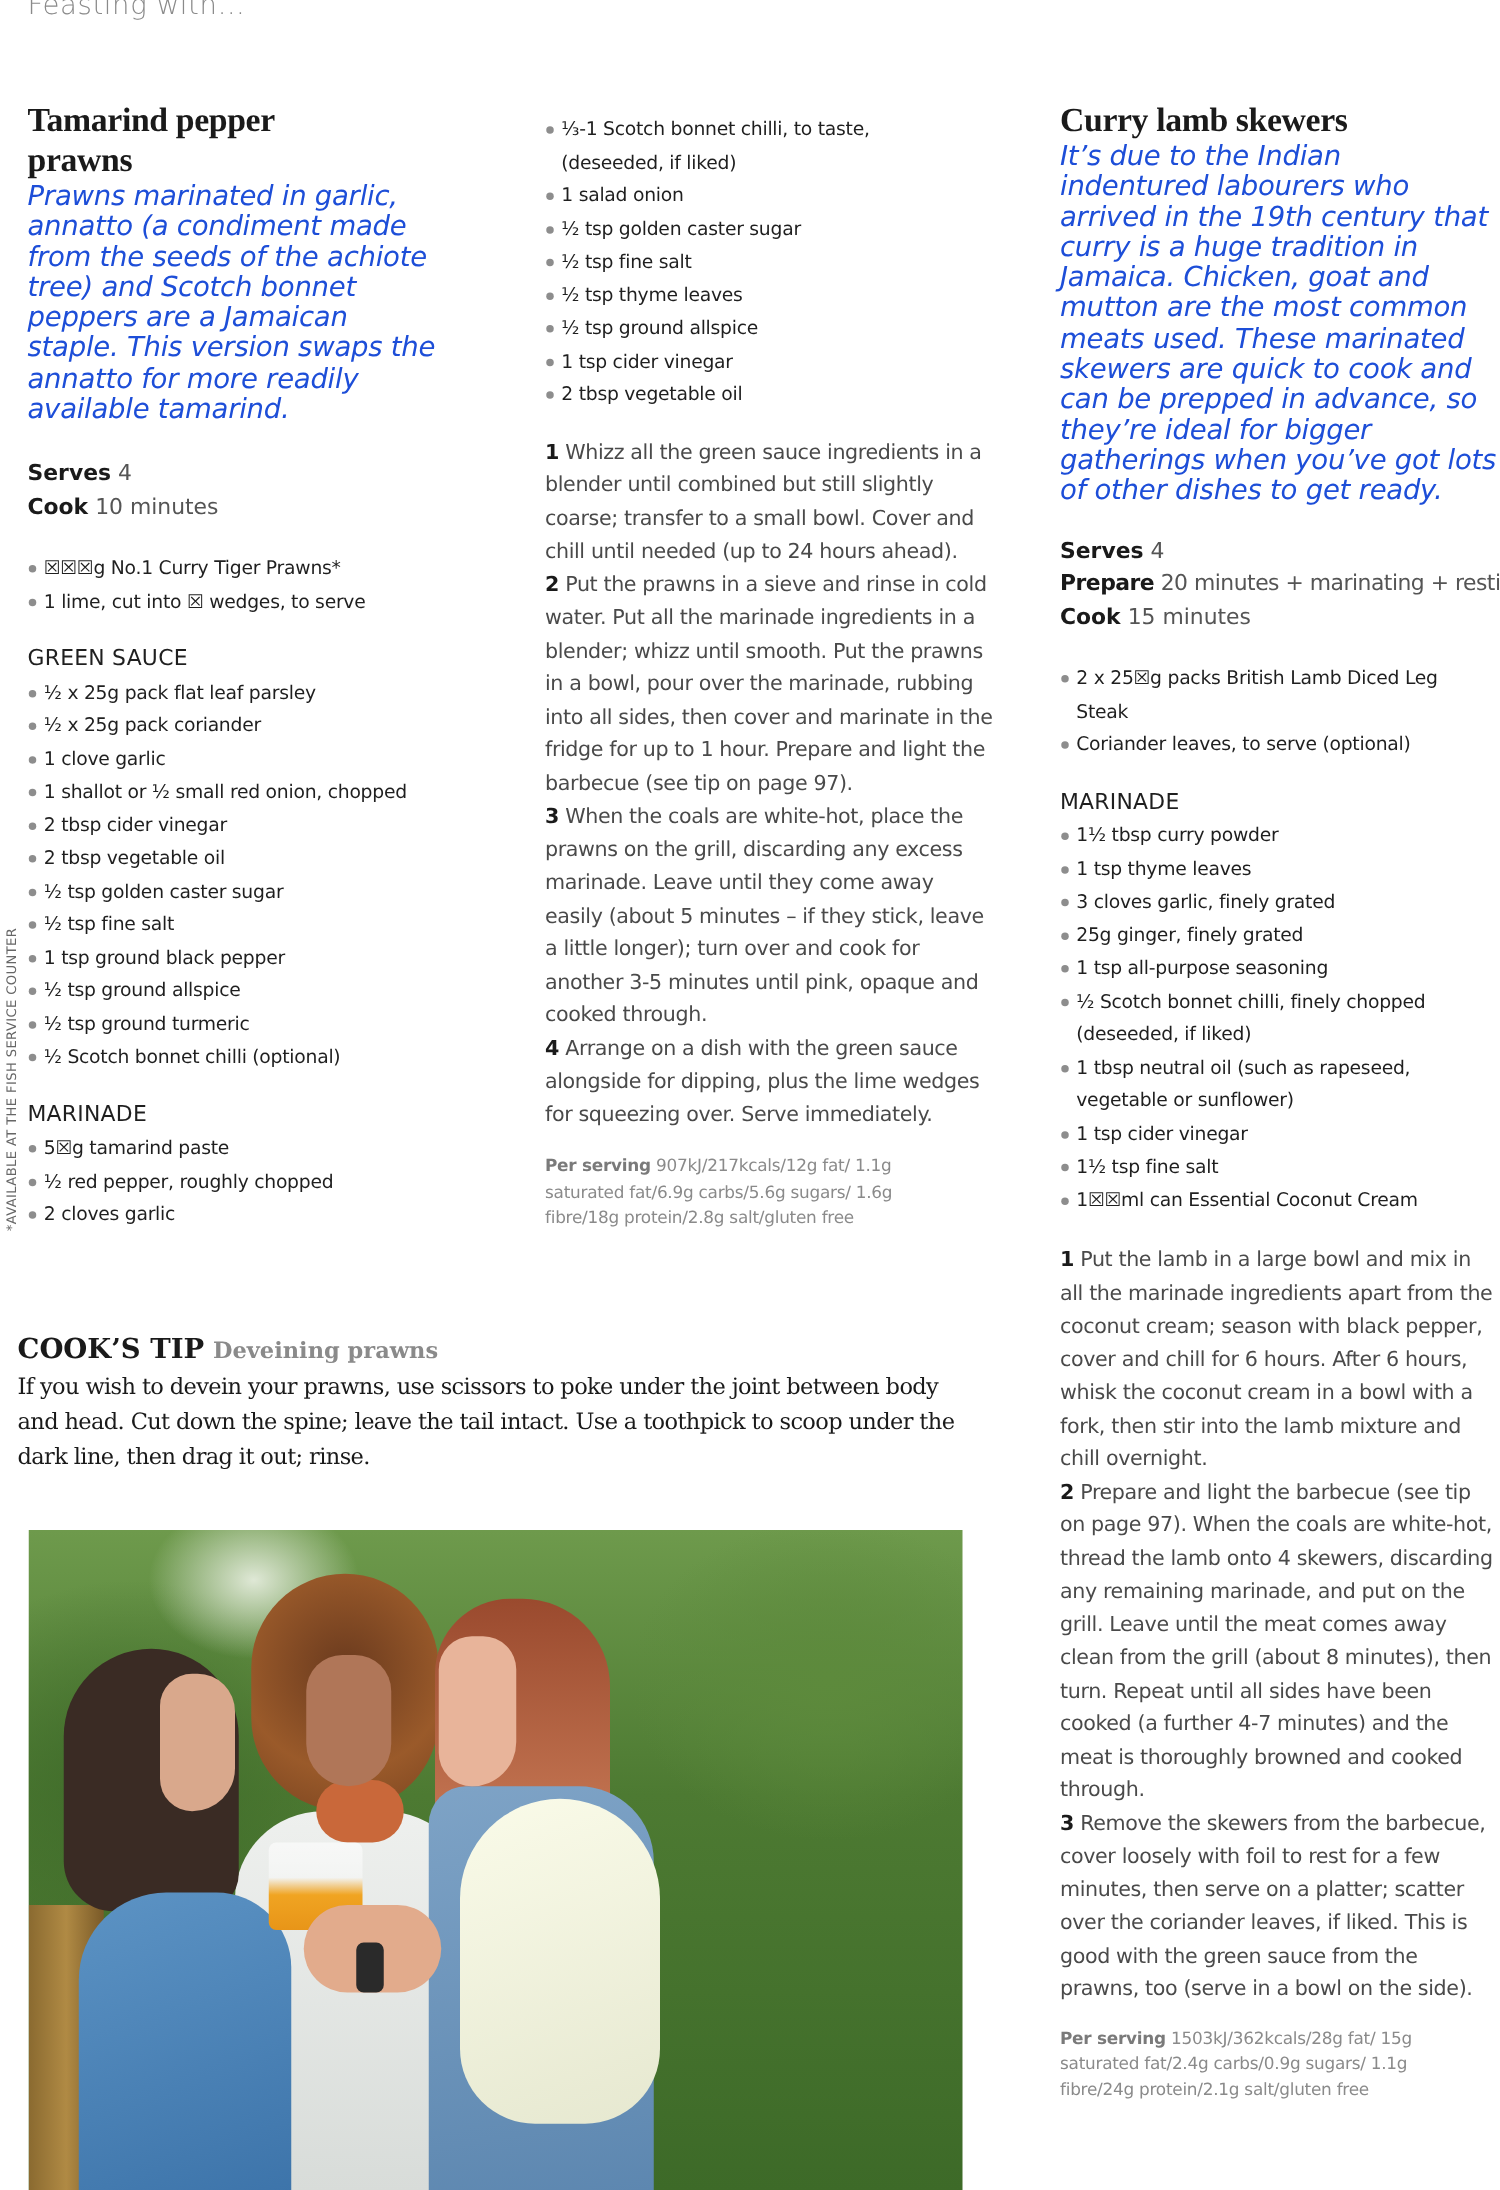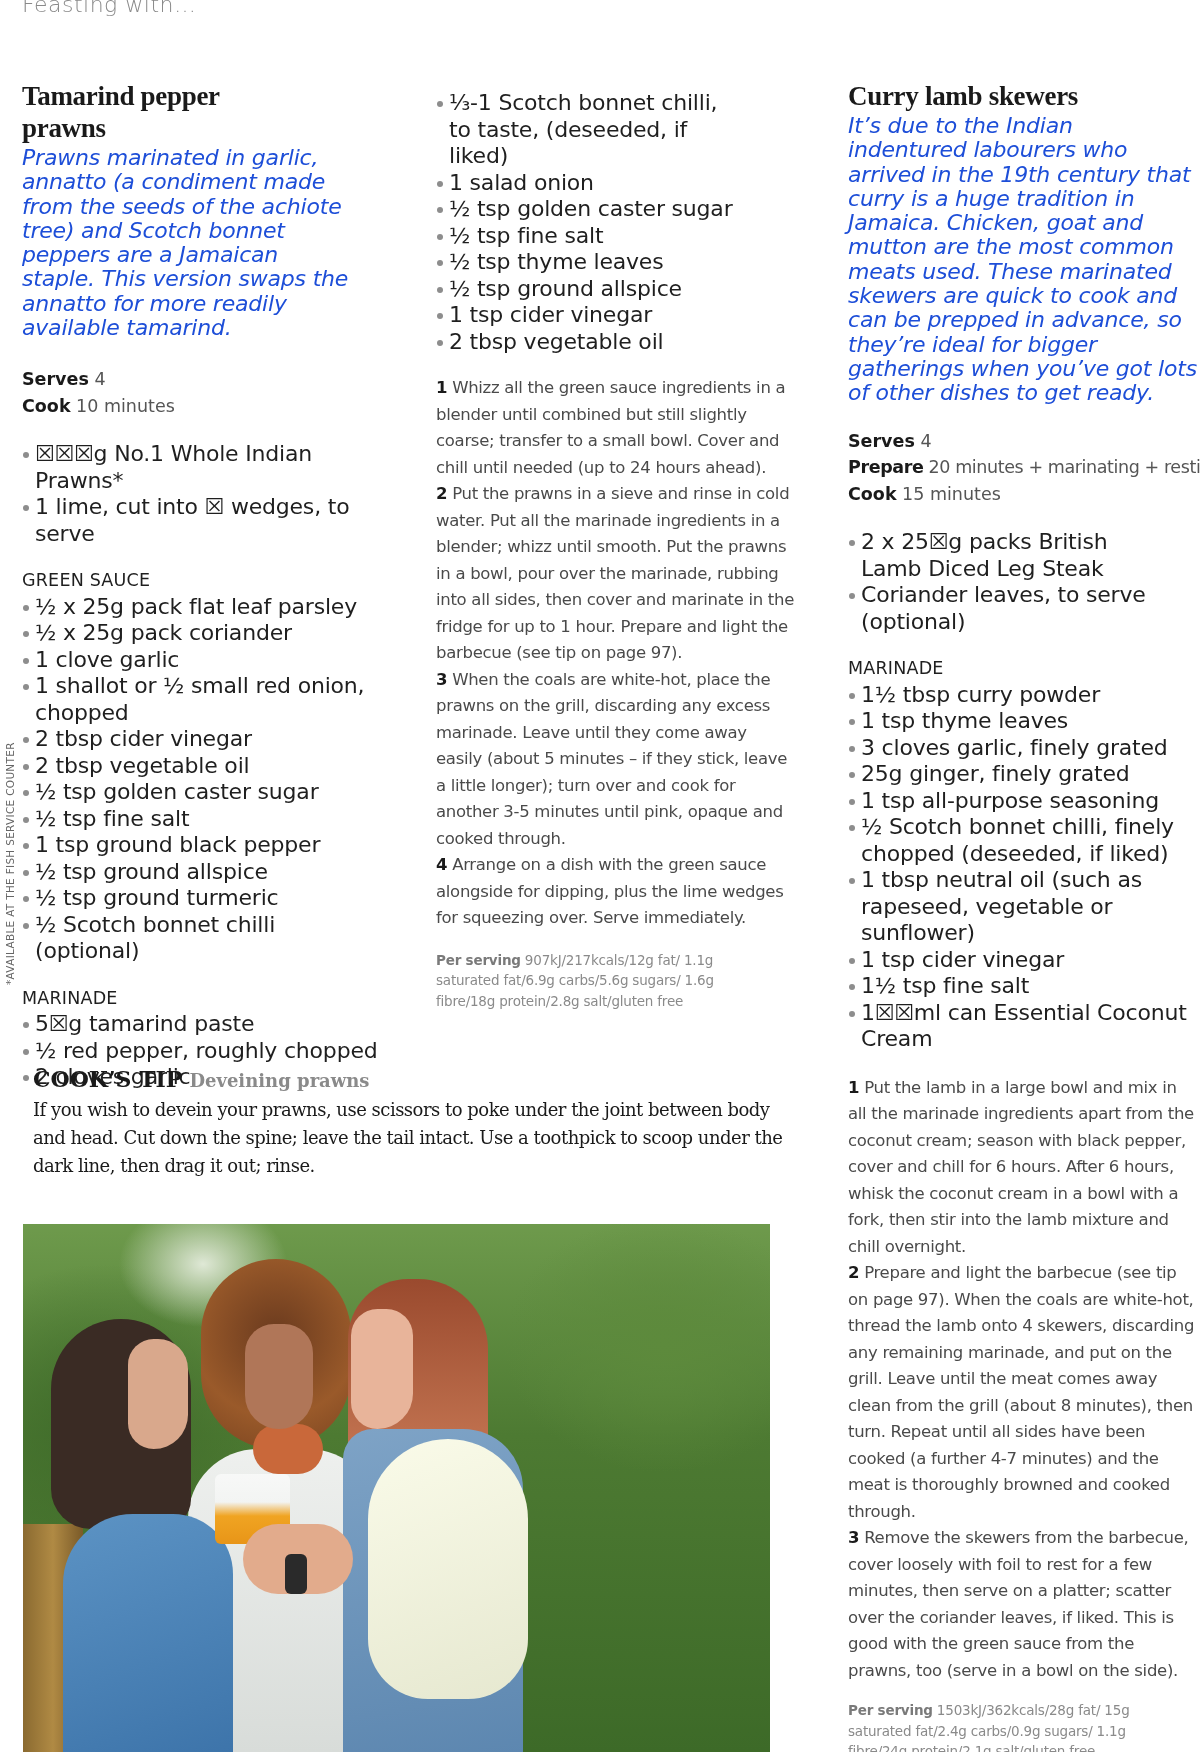--- a/index.html
+++ b/index.html
@@ -29,33 +29,33 @@
     }
     .intro {
       font-style: italic; font-size: 22px; line-height: 24.3px; color: #1d4ed8;
       margin-top: 2px; font-weight: 400; letter-spacing: -0.2px;
     }
     .meta { font-size: 17.5px; line-height: 26.5px; color: #555; }
     .meta b { color: #1a1a1a; font-weight: bold; }
     .section-head { font-size: 17.5px; line-height: 26.5px; color: #1f1f1f; letter-spacing: 0.2px; }
     ul.ing { list-style: none; }
     ul.ing li {
-      font-size: 22px; line-height: 26.5px; color: #1f1f1f;
+      font-size: 15px; line-height: 26.5px; color: #1f1f1f;
       padding-left: 13px; position: relative; letter-spacing: -0.2px;
     }
     ul.ing li::before {
       content: ""; position: absolute; left: 1px; top: 11px;
       width: 6px; height: 6px; border-radius: 50%; background: #8d8d8d;
     }
     .step { font-size: 16.5px; line-height: 26.5px; color: #4a4a4a; letter-spacing: -0.3px; }
     .step b { color: #1a1a1a; font-weight: bold; }
     .nutrition { font-size: 13.5px; line-height: 20.5px; color: #8a8a8a; letter-spacing: -0.2px; }
     .nutrition b { color: #7a7a7a; }
 
-    .tip { position: absolute; left: 33px; top: 1064px; width: 760px; }
+    .tip { position: absolute; left: 14px; top: 1064px; width: 760px; }
     .tip-head { font-family: "DejaVu Serif", serif; font-size: 22px; line-height: 30px; }
     .tip-label { font-weight: bold; color: #1a1a1a; }
     .tip-sub { font-weight: bold; color: #8a8a8a; font-size: 18px; }
     .tip-body {
       font-family: "DejaVu Serif", serif; font-size: 18px; line-height: 28px;
       color: #1a1a1a; letter-spacing: -0.5px;
     }
 
     .photo {
       position: absolute; left: 23px; top: 1224px; width: 747px; height: 528px;
@@ -95,21 +95,21 @@
 <div class="col col-left">
   <h1 class="recipe-title" style="width:280px;">Tamarind pepper prawns</h1>
   <p class="intro" style="width:330px;">Prawns marinated in garlic, annatto (a condiment made from the seeds of the achiote tree) and Scotch bonnet peppers are a Jamaican staple. This version swaps the annatto for more readily available tamarind.</p>
 
   <div style="margin-top:26px;">
     <div class="meta"><b>Serves</b> <span>4</span></div>
     <div class="meta"><b>Cook</b> <span>10 minutes</span></div>
   </div>
 
   <ul class="ing" style="margin-top:22px;">
-    <li>☒☒☒g No.1 Whole Indian Prawns*</li>
+    <li>☒☒☒g No.1 Curry Tiger Prawns*</li>
     <li>1 lime, cut into ☒ wedges, to serve</li>
   </ul>
 
   <div class="section-head" style="margin-top:20px;">GREEN SAUCE</div>
   <ul class="ing">
     <li>½ x 25g pack flat leaf parsley</li>
     <li>½ x 25g pack coriander</li>
     <li>1 clove garlic</li>
     <li>1 shallot or ½ small red onion, chopped</li>
     <li>2 tbsp cider vinegar</li>

